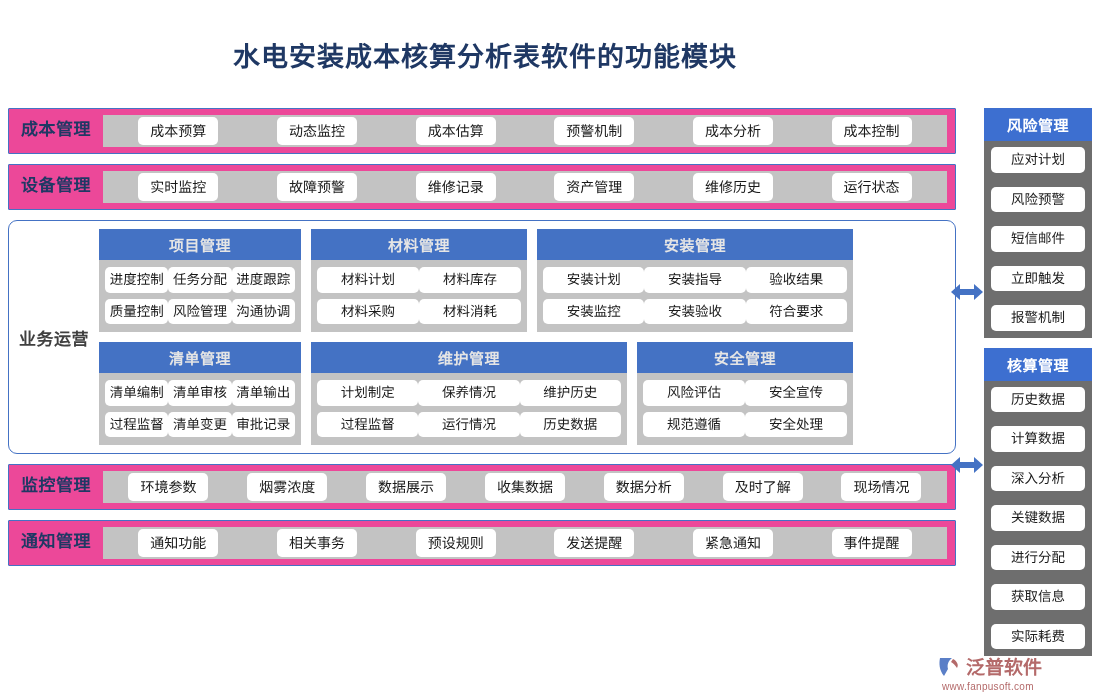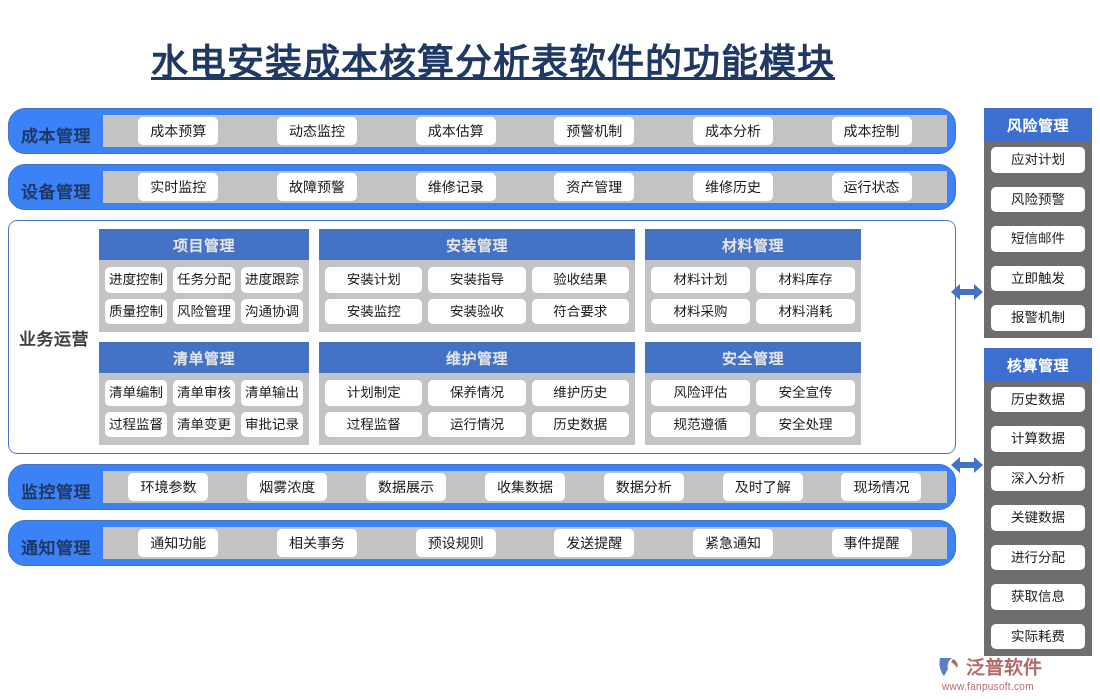--- a/index.html
+++ b/index.html
@@ -14,46 +14,45 @@
   body {
     font-family: "Liberation Sans", "DejaVu Sans", sans-serif;
     background: #ffffff;
     position: relative;
   }
 
   
   .page-title {
     position: absolute;
     top: 44px;
-    left: 8px;
+    left: 0;
     width: 970px;
     text-align: center;
-    font-size: 37px;
+    font-size: 27px;
     font-weight: bold;
     color: #1f3864;
     letter-spacing: 1px;
     line-height: 1;
-    text-decoration: underline;
   }
 
   
   .main-col {
     position: absolute;
     left: 8px;
     top: 108px;
     width: 948px;
   }
 
   
   .band {
     border: 1.5px solid #4472c4;
-    border-radius: 17px;
-    background: #3b82f6;
-    display: flex;
-    align-items: flex-end;
+    border-radius: 1px;
+    background: #ec4899;
+    display: flex;
+    align-items: flex-start;
     padding: 6px 8px;
     margin-bottom: 10px;
   }
 
   .band-label {
     flex: 0 0 auto;
     width: 86px;
     text-align: left;
     font-size: 17px;
     font-weight: bold;
@@ -140,21 +139,21 @@
 
   .card-body {
     display: flex;
     flex-direction: column;
     gap: 6px;
     padding: 7px 6px 0 6px;
   }
 
   .card-row {
     display: flex;
-    gap: 6px;
+    gap: 0;
     justify-content: space-between;
   }
 
   .card-row .pill {
     flex: 1 1 0;
     font-size: 13.5px;
     padding: 5px 4px;
   }
 
   
@@ -283,46 +282,46 @@
               <div class="pill">进度跟踪</div>
             </div>
             <div class="card-row">
               <div class="pill">质量控制</div>
               <div class="pill">风险管理</div>
               <div class="pill">沟通协调</div>
             </div>
           </div>
         </div>
 
+        <div class="card w-mat">
+          <div class="card-header">材料管理</div>
+          <div class="card-body">
+            <div class="card-row">
+              <div class="pill">材料计划</div>
+              <div class="pill">材料库存</div>
+            </div>
+            <div class="card-row">
+              <div class="pill">材料采购</div>
+              <div class="pill">材料消耗</div>
+            </div>
+          </div>
+        </div>
+
         <div class="card w-inst">
           <div class="card-header">安装管理</div>
           <div class="card-body">
             <div class="card-row">
               <div class="pill">安装计划</div>
               <div class="pill">安装指导</div>
               <div class="pill">验收结果</div>
             </div>
             <div class="card-row">
               <div class="pill">安装监控</div>
               <div class="pill">安装验收</div>
               <div class="pill">符合要求</div>
-            </div>
-          </div>
-        </div>
-
-        <div class="card w-mat">
-          <div class="card-header">材料管理</div>
-          <div class="card-body">
-            <div class="card-row">
-              <div class="pill">材料计划</div>
-              <div class="pill">材料库存</div>
-            </div>
-            <div class="card-row">
-              <div class="pill">材料采购</div>
-              <div class="pill">材料消耗</div>
             </div>
           </div>
         </div>
 
       </div>
 
       <div class="biz-row">
 
         <div class="card w-proj">
           <div class="card-header">清单管理</div>

